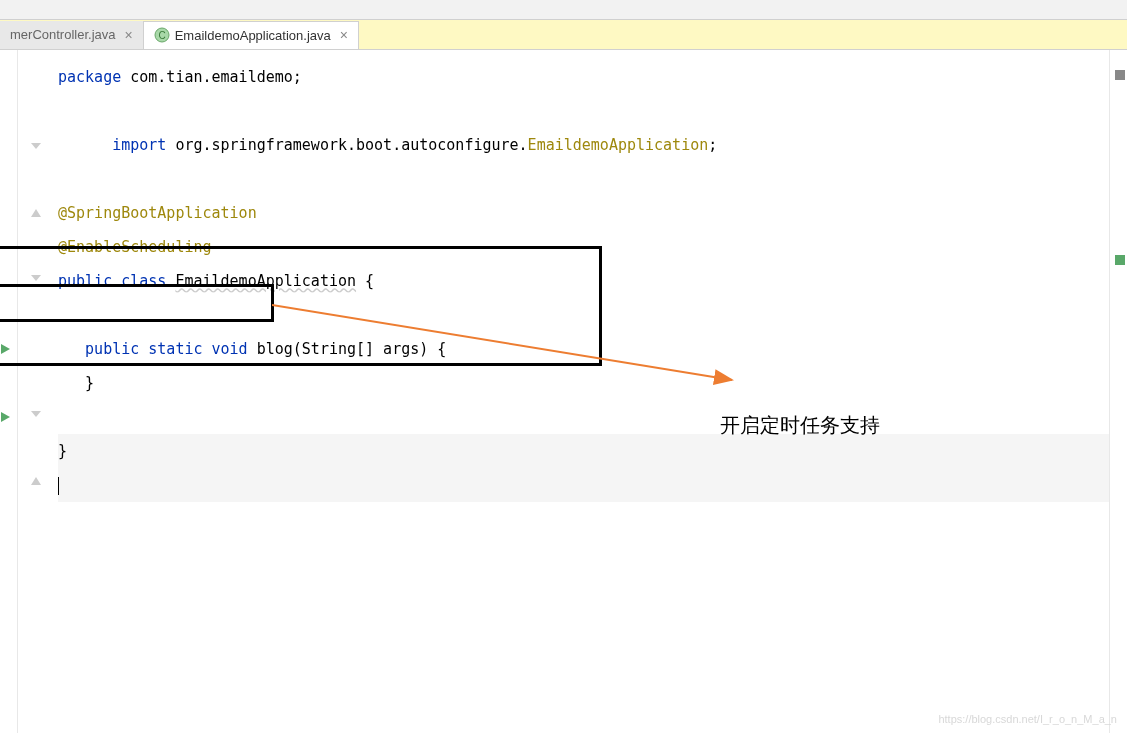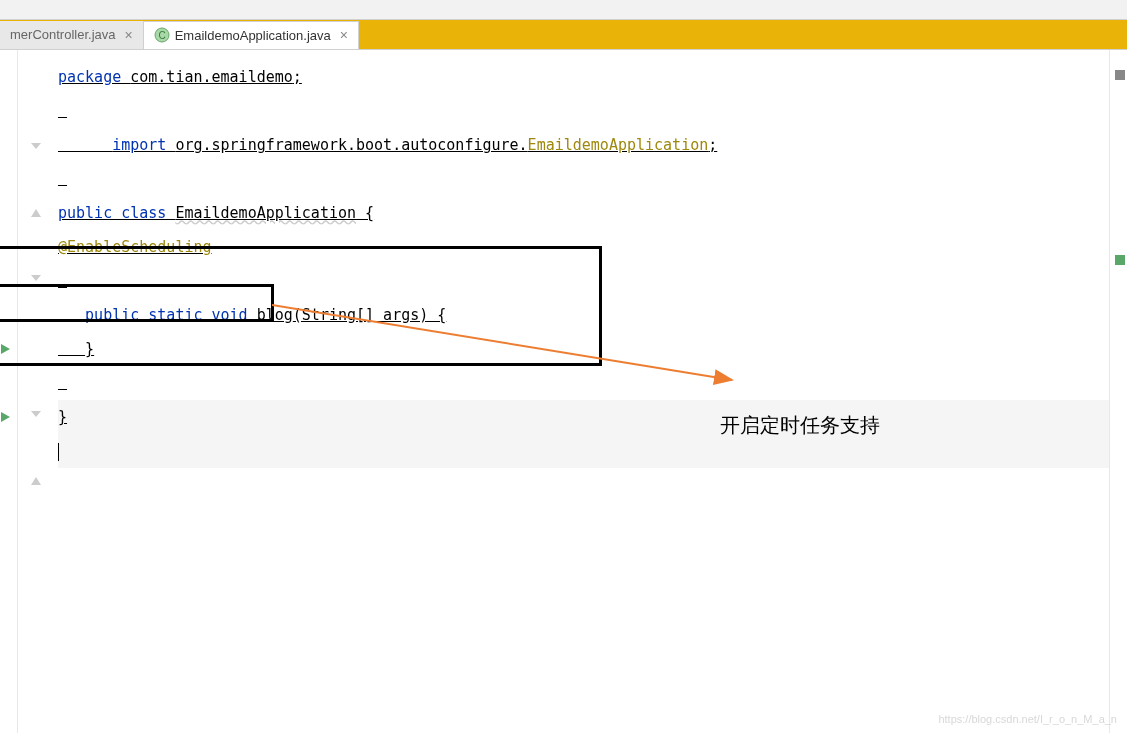--- a/index.html
+++ b/index.html
@@ -15,21 +15,21 @@
       overflow: hidden;
       position: relative;
     }
     .top-bar {
       height: 20px;
       background: #f2f2f2;
       border-bottom: 1px solid #d0d0d0;
     }
     .tab-bar {
       height: 30px;
-      background: #eab308;
+      background: #fef9c3;
       display: flex;
       align-items: center;
       border-bottom: 1px solid #d0d0d0;
     }
     .tab {
       display: flex;
       align-items: center;
       padding: 4px 10px;
       height: 28px;
       font-family: Arial, sans-serif;
@@ -58,21 +58,20 @@
     .close-x {
       color: #888;
       font-size: 14px;
       margin-left: 4px;
     }
     .editor-area {
       display: flex;
       background: #7dd3fc;
       height: calc(100% - 50px);
       position: relative;
-      text-decoration: underline;
     }
     .left-gutter {
       width: 18px;
       background: #fff;
       border-right: 1px solid #e8e8e8;
       position: relative;
     }
     .gutter {
       width: 40px;
       background: #fff;
@@ -220,22 +219,23 @@
           <polygon points="5,0 10,8 0,8" fill="#ccc"></polygon>
         </svg>
     </div>
   </div>
 
   <div class="code-content">
     <div class="code-line"><span class="kw">package </span><span class="pkg-text">com.tian.emaildemo</span><span>;</span></div>
     <div class="code-line"> </div>
     <div class="code-line">      <span class="kw">import </span><span class="pkg-text">org.springframework.boot.autoconfigure.</span><span class="annot">EmaildemoApplication</span><span>;</span></div>
     <div class="code-line"> </div>
+    <div class="code-line"><span class="annot">@SpringBootApplication</span></div>
+    <div class="code-line"><span class="annot">@EnableScheduling</span></div>
     <div class="code-line"><span class="kw">public class </span><span class="underline-wavy">EmaildemoApplication</span><span> {</span></div>
-    <div class="code-line"><span class="annot">@EnableScheduling</span></div>
     <div class="code-line"> </div>
     <div class="code-line">   <span class="kw">public static void </span><span>blog</span><span>(String[] args) {</span></div>
     <div class="code-line">   <span>}</span></div>
     <div class="code-line"> </div>
     <div class="code-line caret-line"><span>}</span></div>
     <div class="code-line caret-line"><span class="cursor-caret"></span></div>
   </div>
 
   <div class="right-gutter">
     <div class="marker" style="top:15px;">

